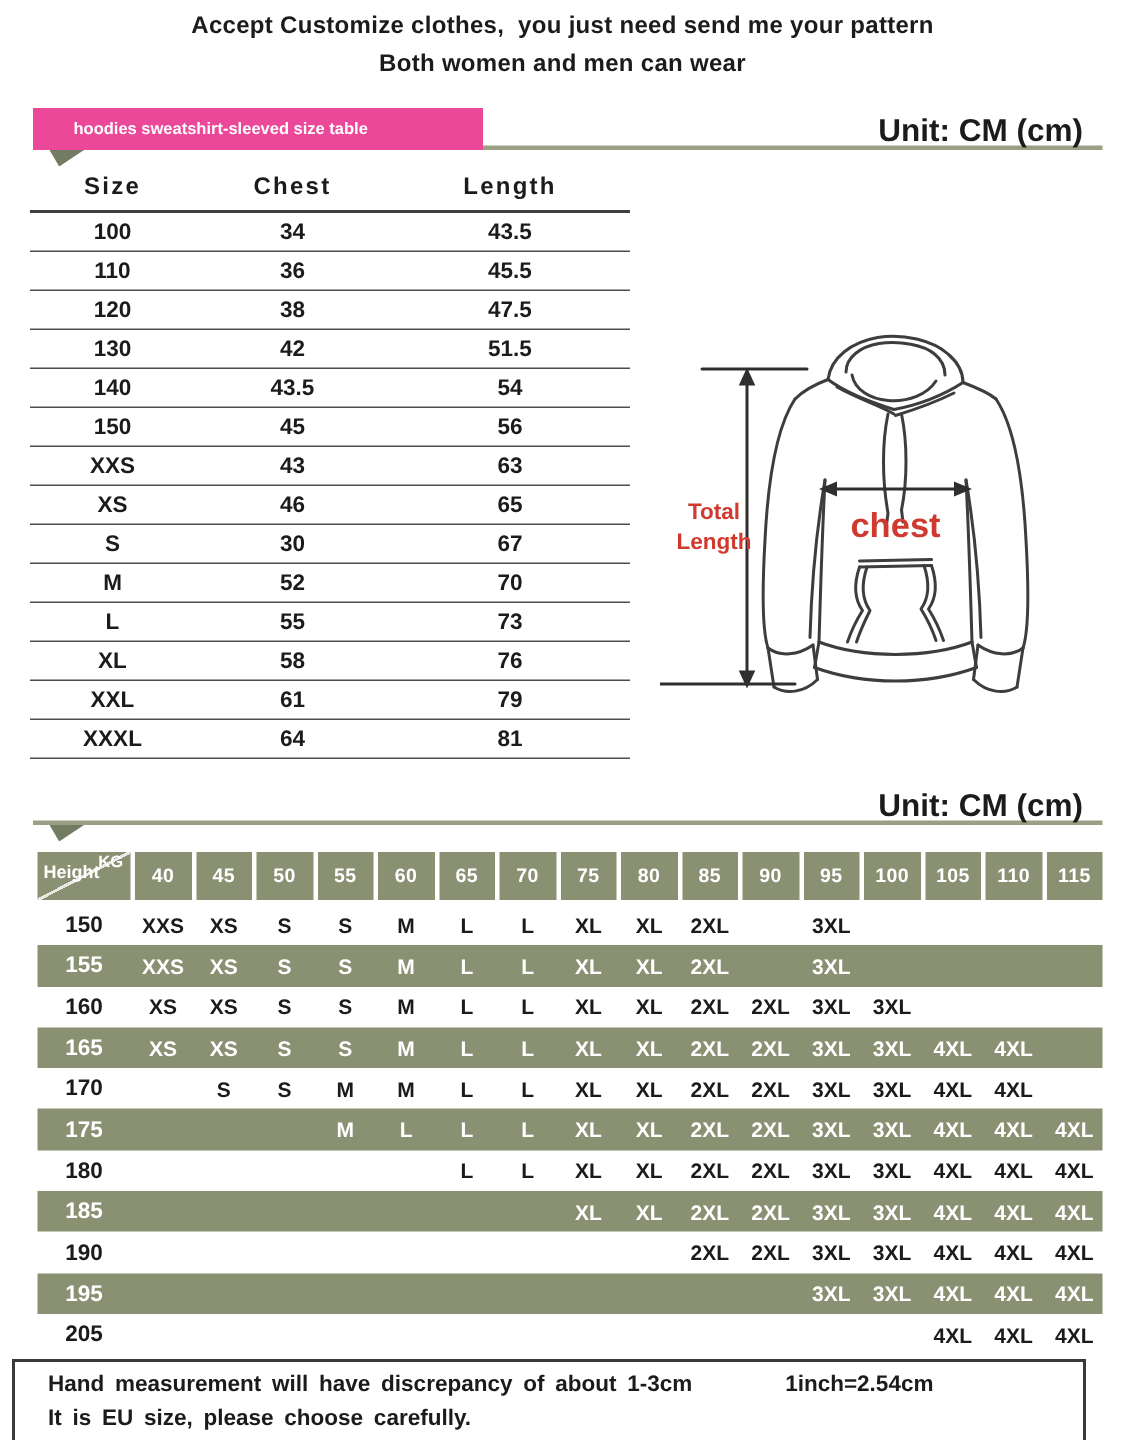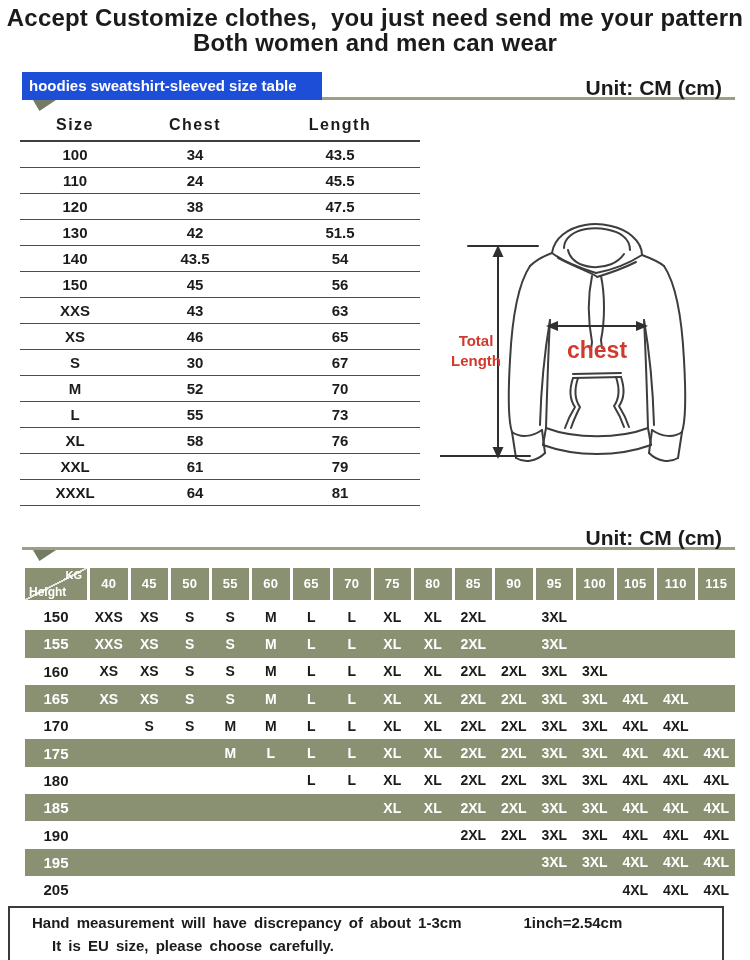--- a/index.html
+++ b/index.html
@@ -1,23 +1,23 @@
 <!DOCTYPE html>
 <html><head>
 <meta charset="utf-8">
 <style>
   html,body{margin:0;padding:0;background:#ffffff;}
   .page{position:relative;width:750px;height:960px;background:#fff;overflow:hidden;
         font-family:"Liberation Sans","DejaVu Sans",sans-serif;font-weight:bold;color:#1b1b1b;}
   
   .title-block{position:absolute;top:5px;left:0;width:100%;text-align:center;}
-  .title-line{font-size:24px;line-height:25px;letter-spacing:.2px;}
-  
-  .banner{position:absolute;height:28px;background:#1d4ed8;color:#ffffff;
-          font-size:15px;line-height:28px;padding-left:7px;box-sizing:border-box;z-index:2;}
+  .title-line{font-size:16px;line-height:25px;letter-spacing:.2px;}
+  
+  .banner{position:absolute;height:28px;background:#ec4899;color:#ffffff;
+          font-size:11px;line-height:28px;padding-left:27px;box-sizing:border-box;z-index:2;}
   .banner1{top:72px;left:22px;width:300px;}
   .banner2{top:522px;left:22px;width:410px;}
   .tail{position:absolute;width:23px;height:11px;background:#727c62;
         clip-path:polygon(0 0,100% 0,28% 100%);z-index:1;}
   .tail1{top:100px;left:33px;}
   .tail2{top:550px;left:33px;}
   .rule{position:absolute;left:22px;width:713px;height:3px;background:#99a086;z-index:0;}
   .rule1{top:97px;}
   .rule2{top:547px;}
   .unit{position:absolute;right:28px;font-size:21px;z-index:2;}
@@ -39,32 +39,32 @@
   .diagram text{font-family:"Liberation Sans","DejaVu Sans",sans-serif;font-weight:bold;fill:#d03a2e;}
   .tl-label{font-size:15px;}
   .chest-label{font-size:23px;}
   
   .matrix{position:absolute;left:25px;top:568px;width:710px;}
   .m-header{display:grid;grid-template-columns:62px repeat(16,1fr);column-gap:3px;height:32px;margin-bottom:3px;}
   .m-hcell{background:#8a9173;color:#fff;font-size:13px;line-height:32px;text-align:center;letter-spacing:.3px;}
   .m-corner{position:relative;color:#fff;
     background:linear-gradient(to bottom right,rgba(0,0,0,0) calc(50% - 1px),#e9e9e4 calc(50% - 1px),#e9e9e4 calc(50% + 1px),rgba(0,0,0,0) calc(50% + 1px)),#8a9173;}
   .m-corner .kg{position:absolute;top:1px;right:5px;font-size:11px;margin-left:32px;}
-  .m-corner .hgt{position:absolute;bottom:1px;left:4px;font-size:12px;margin-top:28px;}
+  .m-corner .hgt{position:absolute;bottom:12px;left:4px;font-size:12px;margin-top:28px;}
   .m-row{display:grid;grid-template-columns:62px repeat(16,1fr);column-gap:3px;height:27.3px;align-items:center;}
   .m-row.band{background:#8a9173;}
   .m-row.band .m-height,.m-row.band .m-cell{color:#ffffff;}
   .m-height{text-align:center;font-size:15px;}
   .m-cell{text-align:center;font-size:14px;}
   
   .note{position:absolute;left:8px;top:906px;width:716px;box-sizing:border-box;
         border:2px solid #3a3a3a;border-bottom-width:5px;border-bottom-color:#1a1a1a;
         padding:6px 0 6px 22px;font-size:15px;word-spacing:3px;background:#fff;}
   .note-line1{display:flex;gap:62px;line-height:18px;}
-  .note-line2{margin-top:5px;line-height:18px;margin-left:20px;}
+  .note-line2{margin-top:5px;line-height:18px;}
 </style>
 </head>
 <body>
 
 <div class="page">
 
   <div class="title-block">
     <div class="title-line">Accept Customize clothes,&nbsp; you just need send me your pattern</div>
     <div class="title-line">Both women and men can wear</div>
   </div>
@@ -83,21 +83,21 @@
         </tr>
     </thead>
     <tbody>
         <tr>
           <td>100</td>
           <td>34</td>
           <td>43.5</td>
         </tr>
         <tr>
           <td>110</td>
-          <td>24</td>
+          <td>36</td>
           <td>45.5</td>
         </tr>
         <tr>
           <td>120</td>
           <td>38</td>
           <td>47.5</td>
         </tr>
         <tr>
           <td>130</td>
           <td>42</td>

